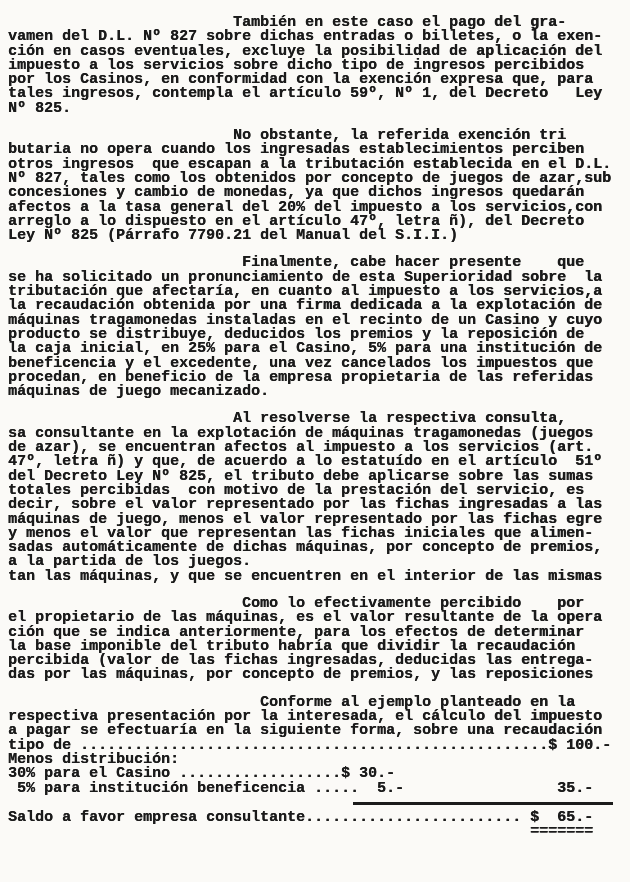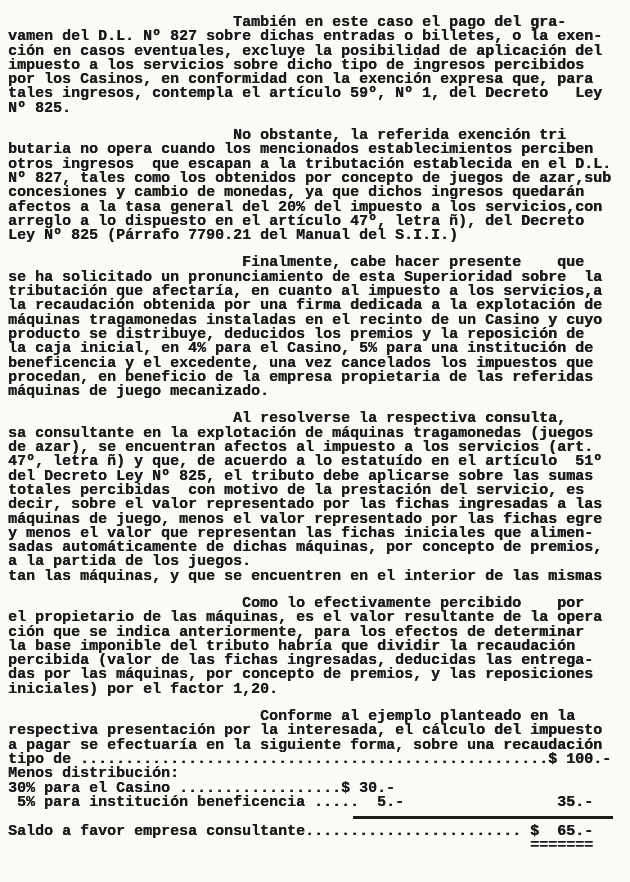--- a/index.html
+++ b/index.html
@@ -51,36 +51,36 @@
         <div class="line"><span>                         También en este caso el pago del gra-</span></div>
         <div class="line"><span>vamen del D.L. Nº 827 sobre dichas entradas o billetes, o la exen-</span></div>
         <div class="line"><span>ción en casos eventuales, excluye la posibilidad de aplicación del</span></div>
         <div class="line"><span>impuesto a los servicios sobre dicho tipo de ingresos percibidos</span></div>
         <div class="line"><span>por los Casinos, en conformidad con la exención expresa que, para</span></div>
         <div class="line"><span>tales ingresos, contempla el artículo 59º, Nº 1, del Decreto   Ley</span></div>
         <div class="line"><span>Nº 825.</span></div>
       </div>
       <div class="paragraph">
         <div class="line"><span>                         No obstante, la referida exención t</span><span class="u">ri</span></div>
-        <div class="line"><span>butaria no opera cuando los mencionados establecimientos perciben</span></div>
+        <div class="line"><span>butaria no opera cuando los ingresadas establecimientos perciben</span></div>
         <div class="line"><span class="u">otros ingresos</span><span>  que escapan a la tributación establecida en el D.L.</span></div>
         <div class="line"><span>Nº 827, tales como los obtenidos por concepto de juegos de azar,s</span><span class="u">ub</span></div>
         <div class="line"><span>concesiones y cambio de monedas, ya que dichos ingresos quedarán</span></div>
         <div class="line"><span>afectos a la tasa general del 20% del impuesto a los servicios,con</span></div>
         <div class="line"><span>arreglo a lo dispuesto en el artículo 47º, letra ñ), del Decreto</span></div>
         <div class="line"><span>Ley Nº 825 (Párrafo 7790.21 del Manual del S.I.I.)</span></div>
       </div>
       <div class="paragraph">
         <div class="line"><span>                          Finalmente, cabe hacer presente    que</span></div>
         <div class="line"><span>se ha solicitado un pronunciamiento de esta Superioridad sobre  la</span></div>
         <div class="line"><span>tributación que afectaría, en cuanto al impuesto a los servicios,a</span></div>
         <div class="line"><span>la </span><span class="u">recaudación</span><span> obtenida por una firma dedicada a la explotación de</span></div>
         <div class="line"><span>máquinas tragamonedas instaladas en el recinto de un Casino y cuyo</span></div>
         <div class="line"><span>producto se distribuye, deducidos los premios y la reposición de</span></div>
-        <div class="line"><span>la caja inicial, en 4% para el Casino, 5% para una institución de</span></div>
+        <div class="line"><span>la caja inicial, en 25% para el Casino, 5% para una institución de</span></div>
         <div class="line"><span>beneficencia y el excedente, una vez cancelados los impuestos que</span></div>
         <div class="line"><span>procedan, en beneficio de la empresa propietaria de las referidas</span></div>
         <div class="line"><span>máquinas de juego mecanizado.</span></div>
       </div>
       <div class="paragraph">
         <div class="line"><span>                         Al resolverse la respectiva consulta,</span></div>
         <div class="line"><span>sa consultante en la explotación de máquinas tragamonedas (juegos</span></div>
         <div class="line"><span>de azar), se encuentran afectos al impuesto a los servicios (art.</span></div>
         <div class="line"><span>47º, letra ñ) y que, de acuerdo a lo estatuído en el artículo  51º</span></div>
         <div class="line"><span>del Decreto Ley Nº 825, el tributo debe aplicarse sobre </span><span class="u">las sumas</span></div>
@@ -92,21 +92,20 @@
         <div class="line"><span>a la partida de los juegos.</span></div>
         <div class="line"><span>tan las máquinas, y que se encuentren en el interior de las mismas</span></div>
       </div>
       <div class="paragraph">
         <div class="line"><span>                          Como lo efectivamente percibido    por</span></div>
         <div class="line"><span>el propietario de las máquinas, es el valor resultante de la ope</span><span class="u">ra</span></div>
         <div class="line"><span>ción que se indica anteriormente, para los efectos de determinar</span></div>
         <div class="line"><span>la </span><span class="u">base imponible</span><span> del tributo habría que dividir la recaudación</span></div>
         <div class="line"><span>percibida (valor de las fichas ingresadas, deducidas las entrega-</span></div>
         <div class="line"><span>das por las máquinas, por concepto de premios, y las reposiciones</span></div>
-        <div class="line"><span>iniciales) por el factor 1,20.</span></div>
       </div>
       <div class="paragraph">
         <div class="line"><span>                            Conforme al ejemplo planteado en la</span></div>
         <div class="line"><span>respectiva presentación por la interesada, el cálculo del impuesto</span></div>
         <div class="line"><span>a pagar se efectuaría en la siguiente forma, sobre una recaudación</span></div>
         <div class="line"><span>tipo de ....................................................$ 100.-</span></div>
         <div class="line"><span>Menos distribución:</span></div>
         <div class="line"><span>30% para el Casino ..................$ 30.-</span></div>
         <div class="line"><span> 5% para institución beneficencia .....  5.-                 35.-</span></div>
         <div class="sum-rule"></div>

